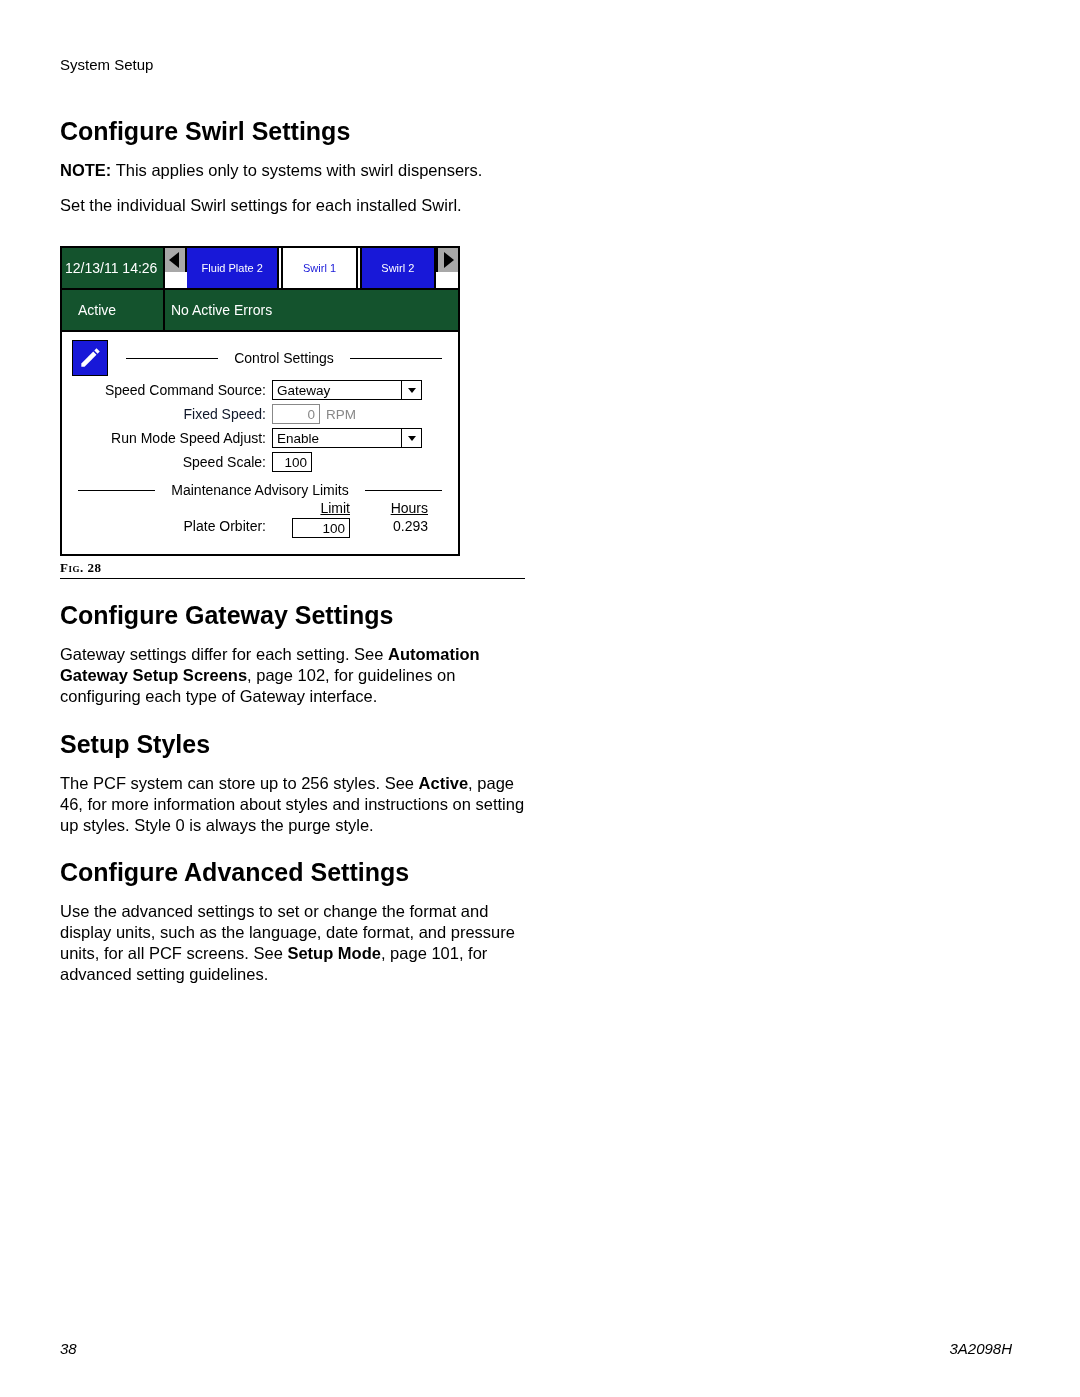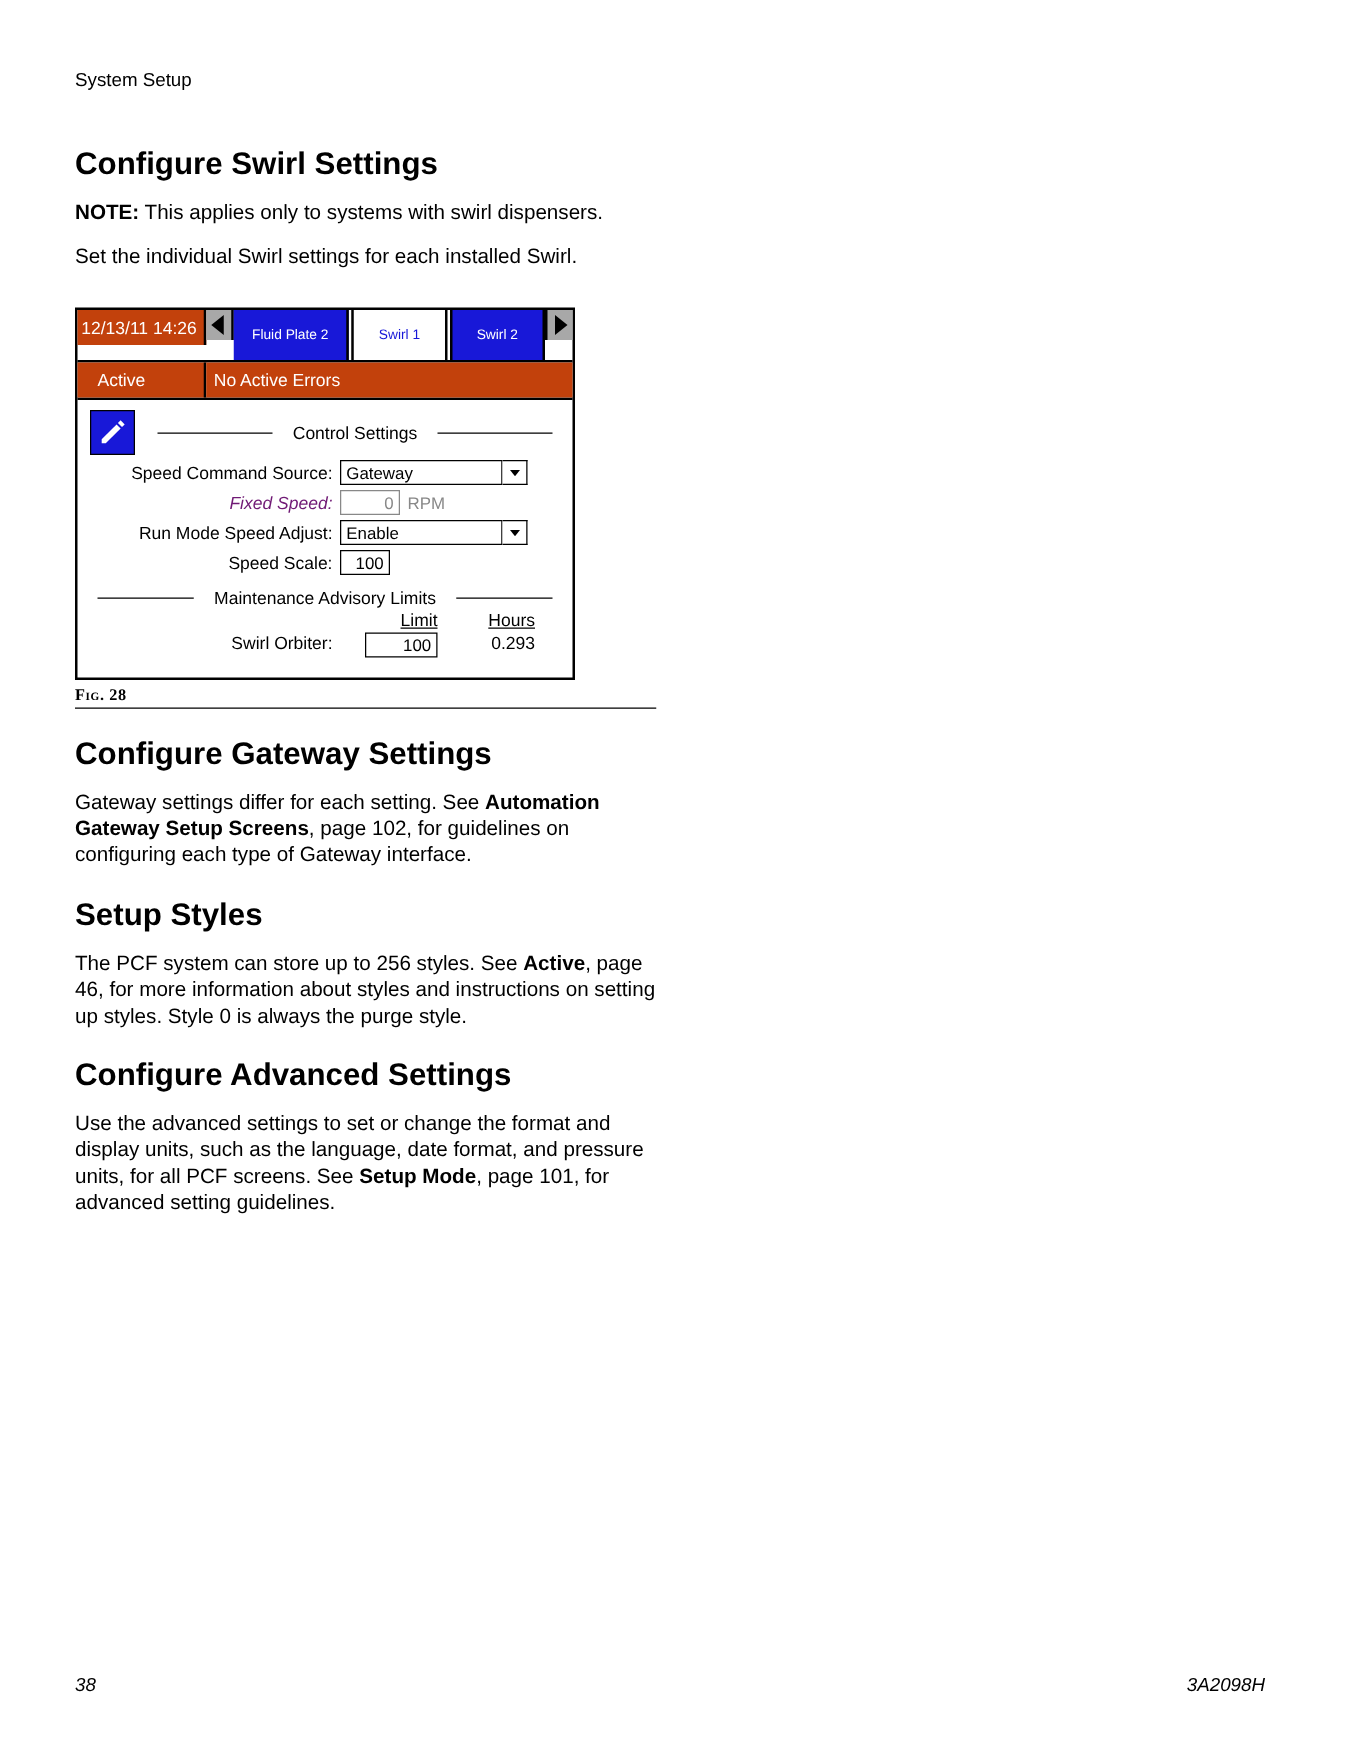--- a/index.html
+++ b/index.html
@@ -51,27 +51,27 @@
     margin-bottom: 4px;
     background: #fff;
     font-family: "Segoe UI", Tahoma, sans-serif;
     font-size: 14px;
   }
   .panel-topbar {
     display: flex;
     border-bottom: 2px solid #000;
   }
   .bluecell {
-    background: #c2410c;
+    background: #14532d;
     color: #fff;
     border-right: 2px solid #000;
     display: flex;
     align-items: center;
     justify-content: center;
-    height: 28px;
+    height: 40px;
     font-size: 14px;
     white-space: nowrap;
     padding: 0 2px;
   }
   .arrowcell {
     width: 22px;
     background: #a8a8a8;
     color: #000;
     font-weight: bold;
     border-right: 2px solid #000;
@@ -156,21 +156,21 @@
     display: flex;
     align-items: center;
     margin: 4px 0;
     font-size: 14px;
   }
   .form-label {
     text-align: right;
     width: 200px;
     padding-right: 6px;
   }
-  .disabled-label { color: #701a75; font-style: italic; }
+  .disabled-label { color: #0f172a; }
   .dropdown {
     display: flex;
     align-items: stretch;
     height: 20px;
   }
   .dropdown-box {
     border: 1px solid #000;
     width: 130px;
     padding: 0 4px;
     font-size: 13.5px;
@@ -324,21 +324,21 @@
         <div class="section-title">Maintenance Advisory Limits</div>
         <div class="section-line"></div>
       </div>
 
       <div class="advisory-row">
         <div class="advisory-label"></div>
         <div class="advisory-col">Limit</div>
         <div class="advisory-col">Hours</div>
       </div>
       <div class="advisory-row">
-        <div class="advisory-label">Swirl Orbiter:</div>
+        <div class="advisory-label">Plate Orbiter:</div>
         <div style="width:78px;display:flex;justify-content:flex-end;">
           <div class="num-box" style="width:58px;">100</div>
         </div>
         <div class="advisory-col nounder">0.293</div>
       </div>
 
     </div>
   </div>
 
   <div class="figurecap-wrap">

